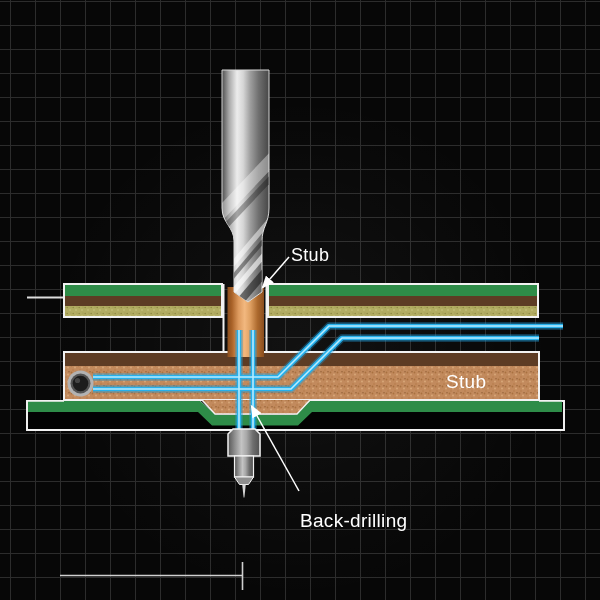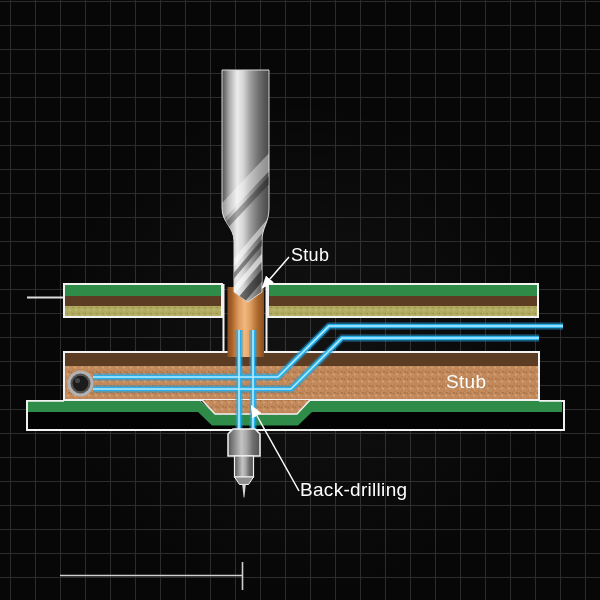--- a/index.html
+++ b/index.html
@@ -17,21 +17,21 @@
     position:absolute;inset:0;pointer-events:none;
     background:radial-gradient(circle at 50% 58%, rgba(255,255,255,0.045) 0%, rgba(0,0,0,0) 55%);
   }
   svg.scene{position:absolute;left:0;top:0;}
   .label{
     position:absolute;color:var(--label-text,#fff);
     white-space:nowrap;letter-spacing:0.3px;
   }
   .label-stub-top{left:291px;top:245px;font-size:18px;}
   .label-stub-bottom{left:446px;top:371px;font-size:19px;}
-  .label-backdrilling{left:300px;top:479px;font-size:19px;}
+  .label-backdrilling{left:300px;top:510px;font-size:19px;}
 </style>
 </head>
 <body>
 
 <div class="canvas">
 
   <div class="vignette"></div>
 
   <svg class="scene" width="600" height="600" viewBox="0 0 600 600">
     <defs>

